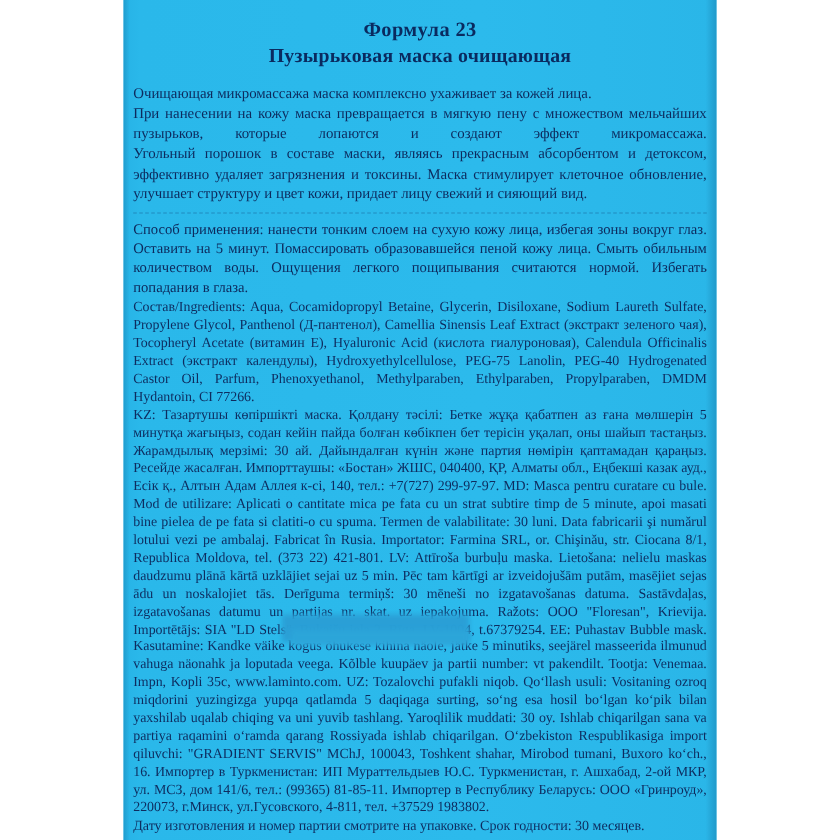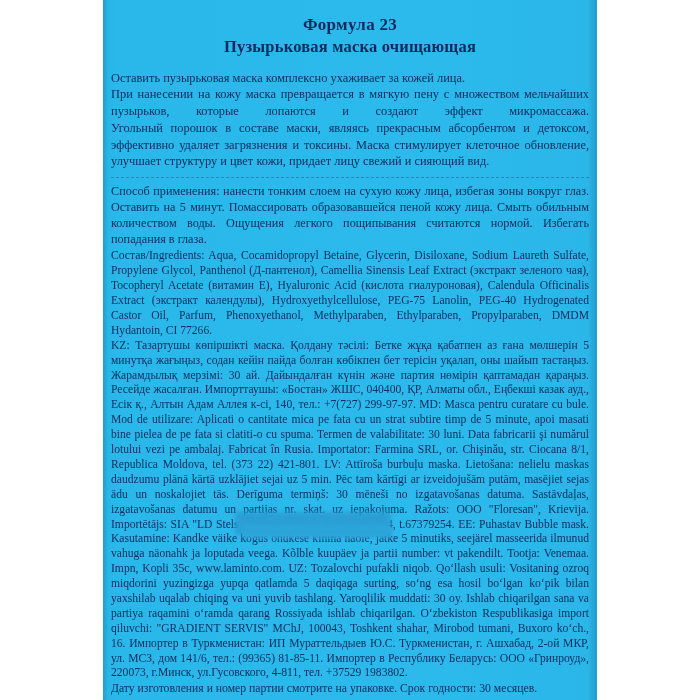--- a/index.html
+++ b/index.html
@@ -150,21 +150,21 @@
 <div class="label-wrap">
 
   <div class="label-panel">
 
     <div class="title-block">
       <div class="title-line-1">Формула 23</div>
       <div class="title-line-2">Пузырьковая маска  очищающая</div>
     </div>
 
     <div class="intro-block">
-      <p class="j">Оставить пузырьковая маска комплексно ухаживает за кожей лица.</p>
+      <p class="j">Очищающая микромассажа маска комплексно ухаживает за кожей лица.</p>
       <p class="jfull">При нанесении на кожу маска превращается в мягкую пену с множеством мельчайших пузырьков, которые лопаются и создают эффект микромассажа.</p>
       <p class="j">Угольный порошок в составе маски, являясь прекрасным абсорбентом и детоксом, эффективно удаляет загрязнения и токсины. Маска стимулирует клеточное обновление, улучшает структуру и цвет кожи, придает лицу свежий и сияющий вид.</p>
     </div>
 
     <div class="divider"></div>
 
     <div class="usage-block">
       <b>Способ применения:</b><span> нанести тонким слоем на сухую кожу лица, избегая зоны вокруг глаз.  Оставить на 5 минут.  Помассировать образовавшейся пеной кожу лица. Смыть обильным количеством воды. Ощущения легкого пощипывания считаются нормой. Избегать попадания в глаза.</span>
     </div>
 

